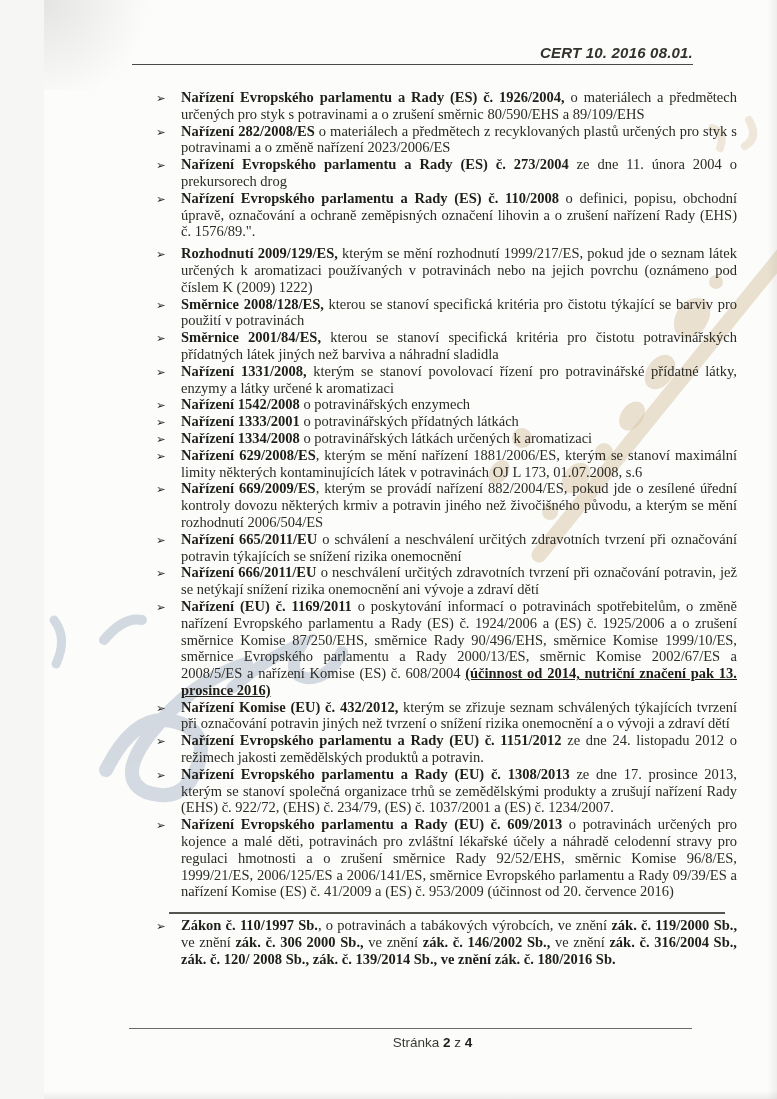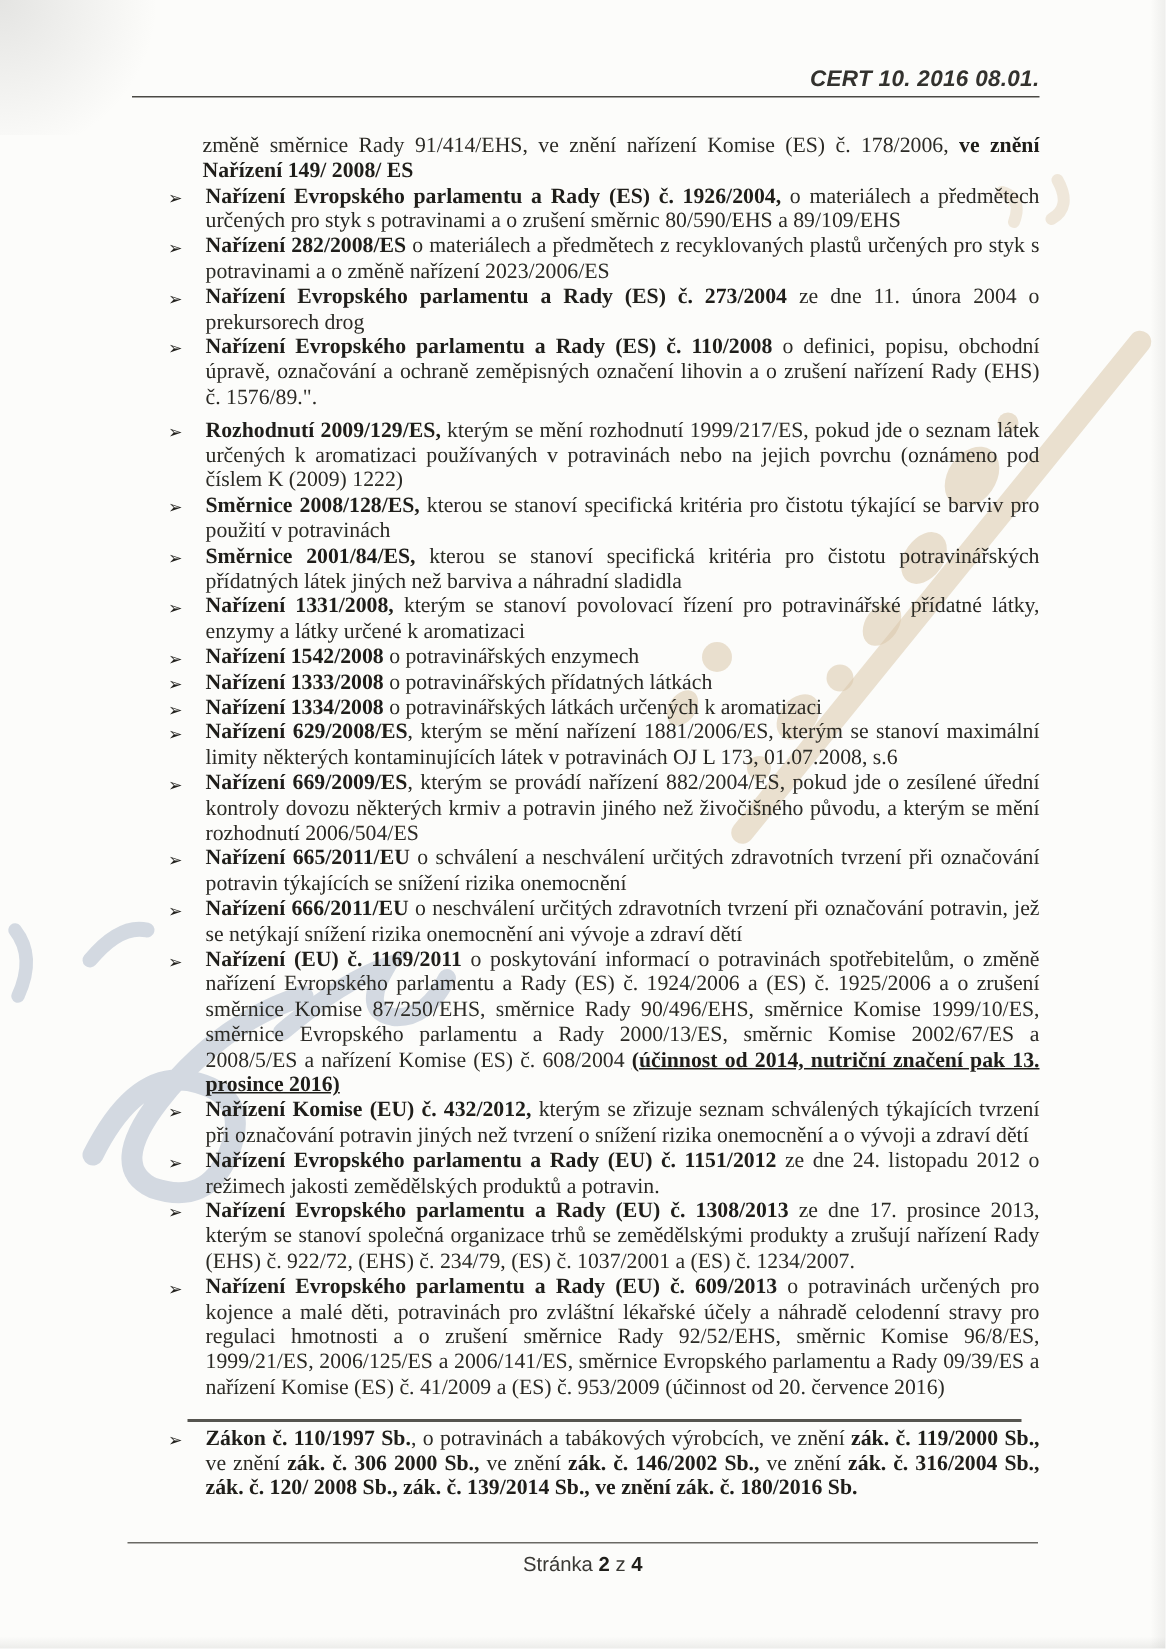--- a/index.html
+++ b/index.html
@@ -7,20 +7,21 @@
     width:777px;height:1099px;
     background:#f6f6f4;
     font-family:"Liberation Serif", serif;
     color:#2b2a25;
     position:relative;
     overflow:hidden;
   }
   .page{
     position:absolute;inset:0;
     background:#fcfcfa;
+    margin-left:44px;
   }
   
   .edge-top-left{
     position:absolute;left:0;top:0;width:120px;height:90px;
     background:radial-gradient(circle at 0 0, rgba(120,120,118,.18), rgba(120,120,118,0) 70%);
   }
   .edge-right{
     position:absolute;right:0;top:0;width:10px;height:100%;
     background:linear-gradient(to left, rgba(140,140,138,.12), rgba(140,140,138,0));
   }
@@ -116,33 +117,32 @@
   <div class="edge-right"></div>
   <div class="edge-bottom"></div>
 
   <div class="content">
 
     <div class="doc-header">CERT 10. 2016 08.01.</div>
     <div class="header-rule"></div>
 
     <div class="body-col">
 
-      <div class="intro"><span>změně směrnice Rady 91/414/EHS, ve znění nařízení Komise (ES) č. 178/2006, </span><span class="b">ve znění Nařízení 149/ 2008/ ES</span></div>
 
       <div>
           <div class="item"><span class="bullet">➢</span><span class="b">Nařízení Evropského parlamentu a Rady (ES) č. 1926/2004,</span><span> o materiálech a předmětech určených pro styk s potravinami a o zrušení směrnic 80/590/EHS a 89/109/EHS</span></div>
           <div class="item"><span class="bullet">➢</span><span class="b">Nařízení 282/2008/ES</span><span> o materiálech a předmětech z recyklovaných plastů určených pro styk s potravinami a o změně nařízení 2023/2006/ES</span></div>
           <div class="item"><span class="bullet">➢</span><span class="b">Nařízení Evropského parlamentu a Rady (ES) č. 273/2004</span><span> ze dne 11. února 2004 o prekursorech drog</span></div>
           <div class="item"><span class="bullet">➢</span><span class="b">Nařízení Evropského parlamentu a Rady (ES) č. 110/2008</span><span> o definici, popisu, obchodní úpravě, označování a ochraně zeměpisných označení lihovin a o zrušení nařízení Rady (EHS) č. 1576/89.".</span></div>
           <div class="item gap"><span class="bullet">➢</span><span class="b">Rozhodnutí 2009/129/ES,</span><span> kterým se mění rozhodnutí 1999/217/ES, pokud jde o seznam látek určených k aromatizaci používaných v potravinách nebo na jejich povrchu (oznámeno pod číslem K (2009) 1222)</span></div>
           <div class="item"><span class="bullet">➢</span><span class="b">Směrnice 2008/128/ES,</span><span> kterou se stanoví specifická kritéria pro čistotu týkající se barviv pro použití v potravinách</span></div>
           <div class="item"><span class="bullet">➢</span><span class="b">Směrnice 2001/84/ES,</span><span> kterou se stanoví specifická kritéria pro čistotu potravinářských přídatných látek jiných než barviva a náhradní sladidla</span></div>
           <div class="item"><span class="bullet">➢</span><span class="b">Nařízení 1331/2008,</span><span> kterým se stanoví povolovací řízení pro potravinářské přídatné látky, enzymy a látky určené k aromatizaci</span></div>
           <div class="item"><span class="bullet">➢</span><span class="b">Nařízení 1542/2008</span><span> o potravinářských enzymech</span></div>
-          <div class="item"><span class="bullet">➢</span><span class="b">Nařízení 1333/2008</span><span> o potravinářských přídatných látkách</span></div>
+          <div class="item"><span class="bullet">➢</span><span class="b">Nařízení 1333/2001</span><span> o potravinářských přídatných látkách</span></div>
           <div class="item"><span class="bullet">➢</span><span class="b">Nařízení 1334/2008</span><span> o potravinářských látkách určených k aromatizaci</span></div>
           <div class="item"><span class="bullet">➢</span><span class="b">Nařízení 629/2008/ES</span><span>, kterým se mění nařízení 1881/2006/ES, kterým se stanoví maximální limity některých kontaminujících látek v potravinách  OJ L 173, 01.07.2008, s.6</span></div>
           <div class="item"><span class="bullet">➢</span><span class="b">Nařízení 669/2009/ES</span><span>, kterým se provádí nařízení  882/2004/ES, pokud jde o zesílené úřední kontroly dovozu některých krmiv a potravin jiného než živočišného původu, a kterým se mění rozhodnutí 2006/504/ES</span></div>
           <div class="item"><span class="bullet">➢</span><span class="b">Nařízení 665/2011/EU</span><span> o schválení a neschválení určitých zdravotních tvrzení při označování potravin týkajících se snížení rizika onemocnění</span></div>
           <div class="item"><span class="bullet">➢</span><span class="b">Nařízení 666/2011/EU</span><span> o neschválení určitých zdravotních tvrzení při označování potravin, jež se netýkají snížení rizika onemocnění ani vývoje a zdraví dětí</span></div>
           <div class="item"><span class="bullet">➢</span><span class="b">Nařízení (EU) č. 1169/2011</span><span>  o poskytování informací o potravinách spotřebitelům, o změně nařízení Evropského parlamentu a Rady (ES) č. 1924/2006 a (ES) č. 1925/2006 a o zrušení směrnice Komise 87/250/EHS, směrnice Rady 90/496/EHS, směrnice Komise 1999/10/ES, směrnice Evropského parlamentu a Rady 2000/13/ES, směrnic Komise 2002/67/ES a 2008/5/ES a nařízení Komise (ES) č. 608/2004 </span><span class="b u">(účinnost od 2014, nutriční značení pak 13. prosince 2016)</span></div>
           <div class="item"><span class="bullet">➢</span><span class="b">Nařízení Komise (EU) č. 432/2012,</span><span> kterým se zřizuje seznam schválených týkajících tvrzení při označování potravin jiných než tvrzení o snížení rizika onemocnění a o vývoji a zdraví dětí</span></div>
           <div class="item"><span class="bullet">➢</span><span class="b">Nařízení Evropského parlamentu a Rady (EU) č. 1151/2012</span><span> ze dne 24. listopadu 2012 o režimech jakosti zemědělských produktů a potravin.</span></div>
           <div class="item"><span class="bullet">➢</span><span class="b">Nařízení Evropského parlamentu a Rady (EU) č. 1308/2013</span><span> ze dne 17. prosince 2013, kterým se stanoví společná organizace trhů se zemědělskými produkty a zrušují nařízení Rady (EHS) č. 922/72, (EHS) č. 234/79, (ES) č. 1037/2001 a (ES) č. 1234/2007.</span></div>
           <div class="item"><span class="bullet">➢</span><span class="b">Nařízení Evropského parlamentu a Rady (EU) č. 609/2013</span><span> o potravinách určených pro kojence a malé děti, potravinách pro zvláštní lékařské účely a náhradě celodenní stravy pro regulaci hmotnosti a o zrušení směrnice Rady 92/52/EHS, směrnic Komise 96/8/ES, 1999/21/ES, 2006/125/ES a 2006/141/ES, směrnice Evropského parlamentu a Rady 09/39/ES a nařízení Komise (ES) č. 41/2009 a (ES) č. 953/2009 (účinnost od 20. července 2016)</span></div>

